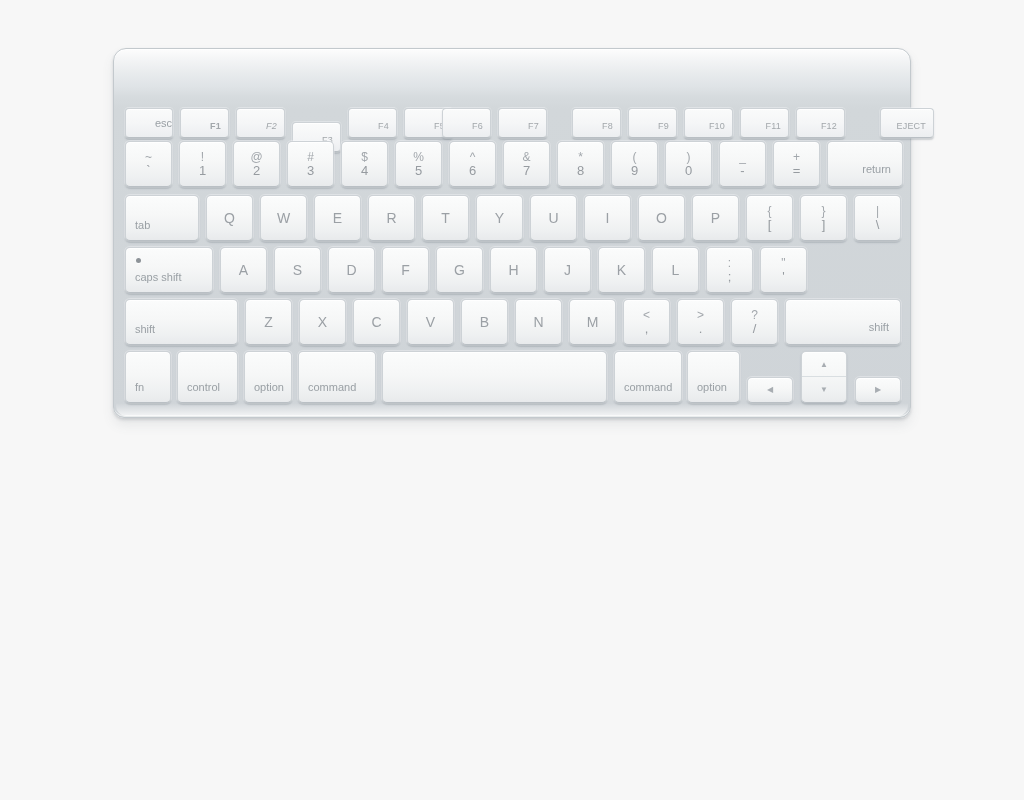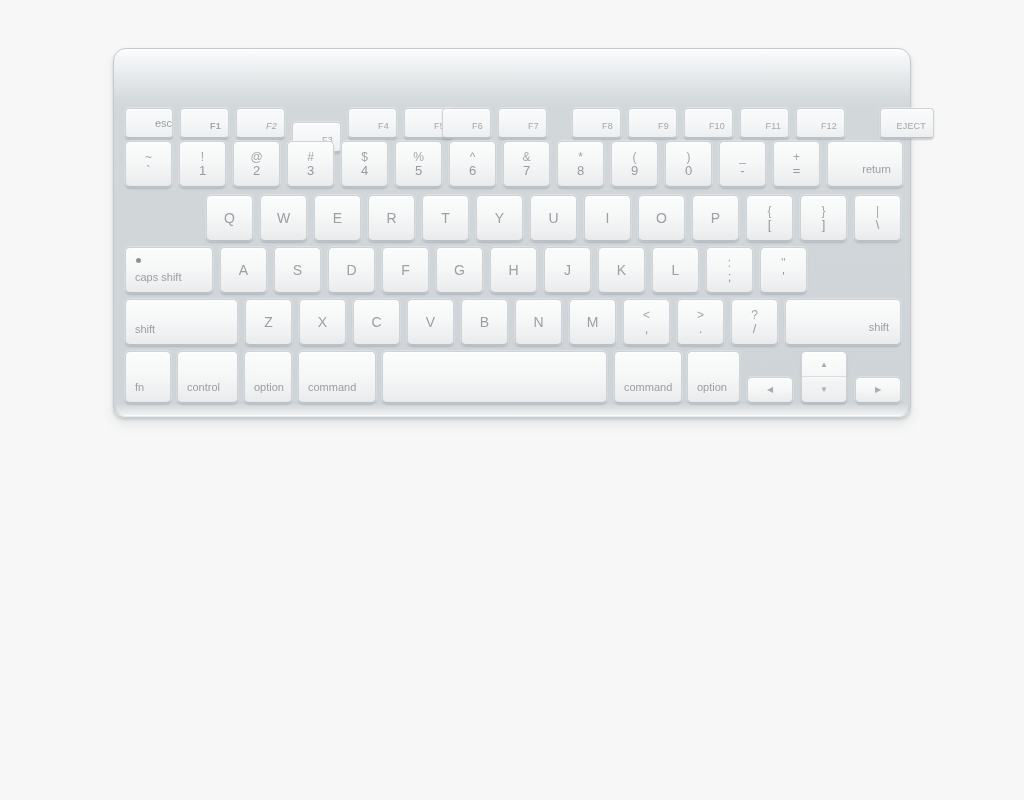--- a/index.html
+++ b/index.html
@@ -282,20 +282,23 @@
         <span class="lbl c-top">_</span>
         <span class="lbl c-bot">-</span>
       </div>
       <div class="key" style="left: 659px; top: 92px; width: 47px; height: 46px;">
         <span class="lbl c-top">+</span>
         <span class="lbl c-bot">=</span>
       </div>
       <div class="key" style="left: 713px; top: 92px; width: 76px; height: 46px;">
         <span class="lbl c-brw">return</span>
       </div>
+      <div class="key" style="left: 11px; top: 146px; width: 74px; height: 46px;">
+        <span class="lbl c-bl">tab</span>
+      </div>
       <div class="key" style="left: 92px; top: 146px; width: 47px; height: 46px;">
         <span class="lbl c-center">Q</span>
       </div>
       <div class="key" style="left: 146px; top: 146px; width: 47px; height: 46px;">
         <span class="lbl c-center">W</span>
       </div>
       <div class="key" style="left: 200px; top: 146px; width: 47px; height: 46px;">
         <span class="lbl c-center">E</span>
       </div>
       <div class="key" style="left: 254px; top: 146px; width: 47px; height: 46px;">

